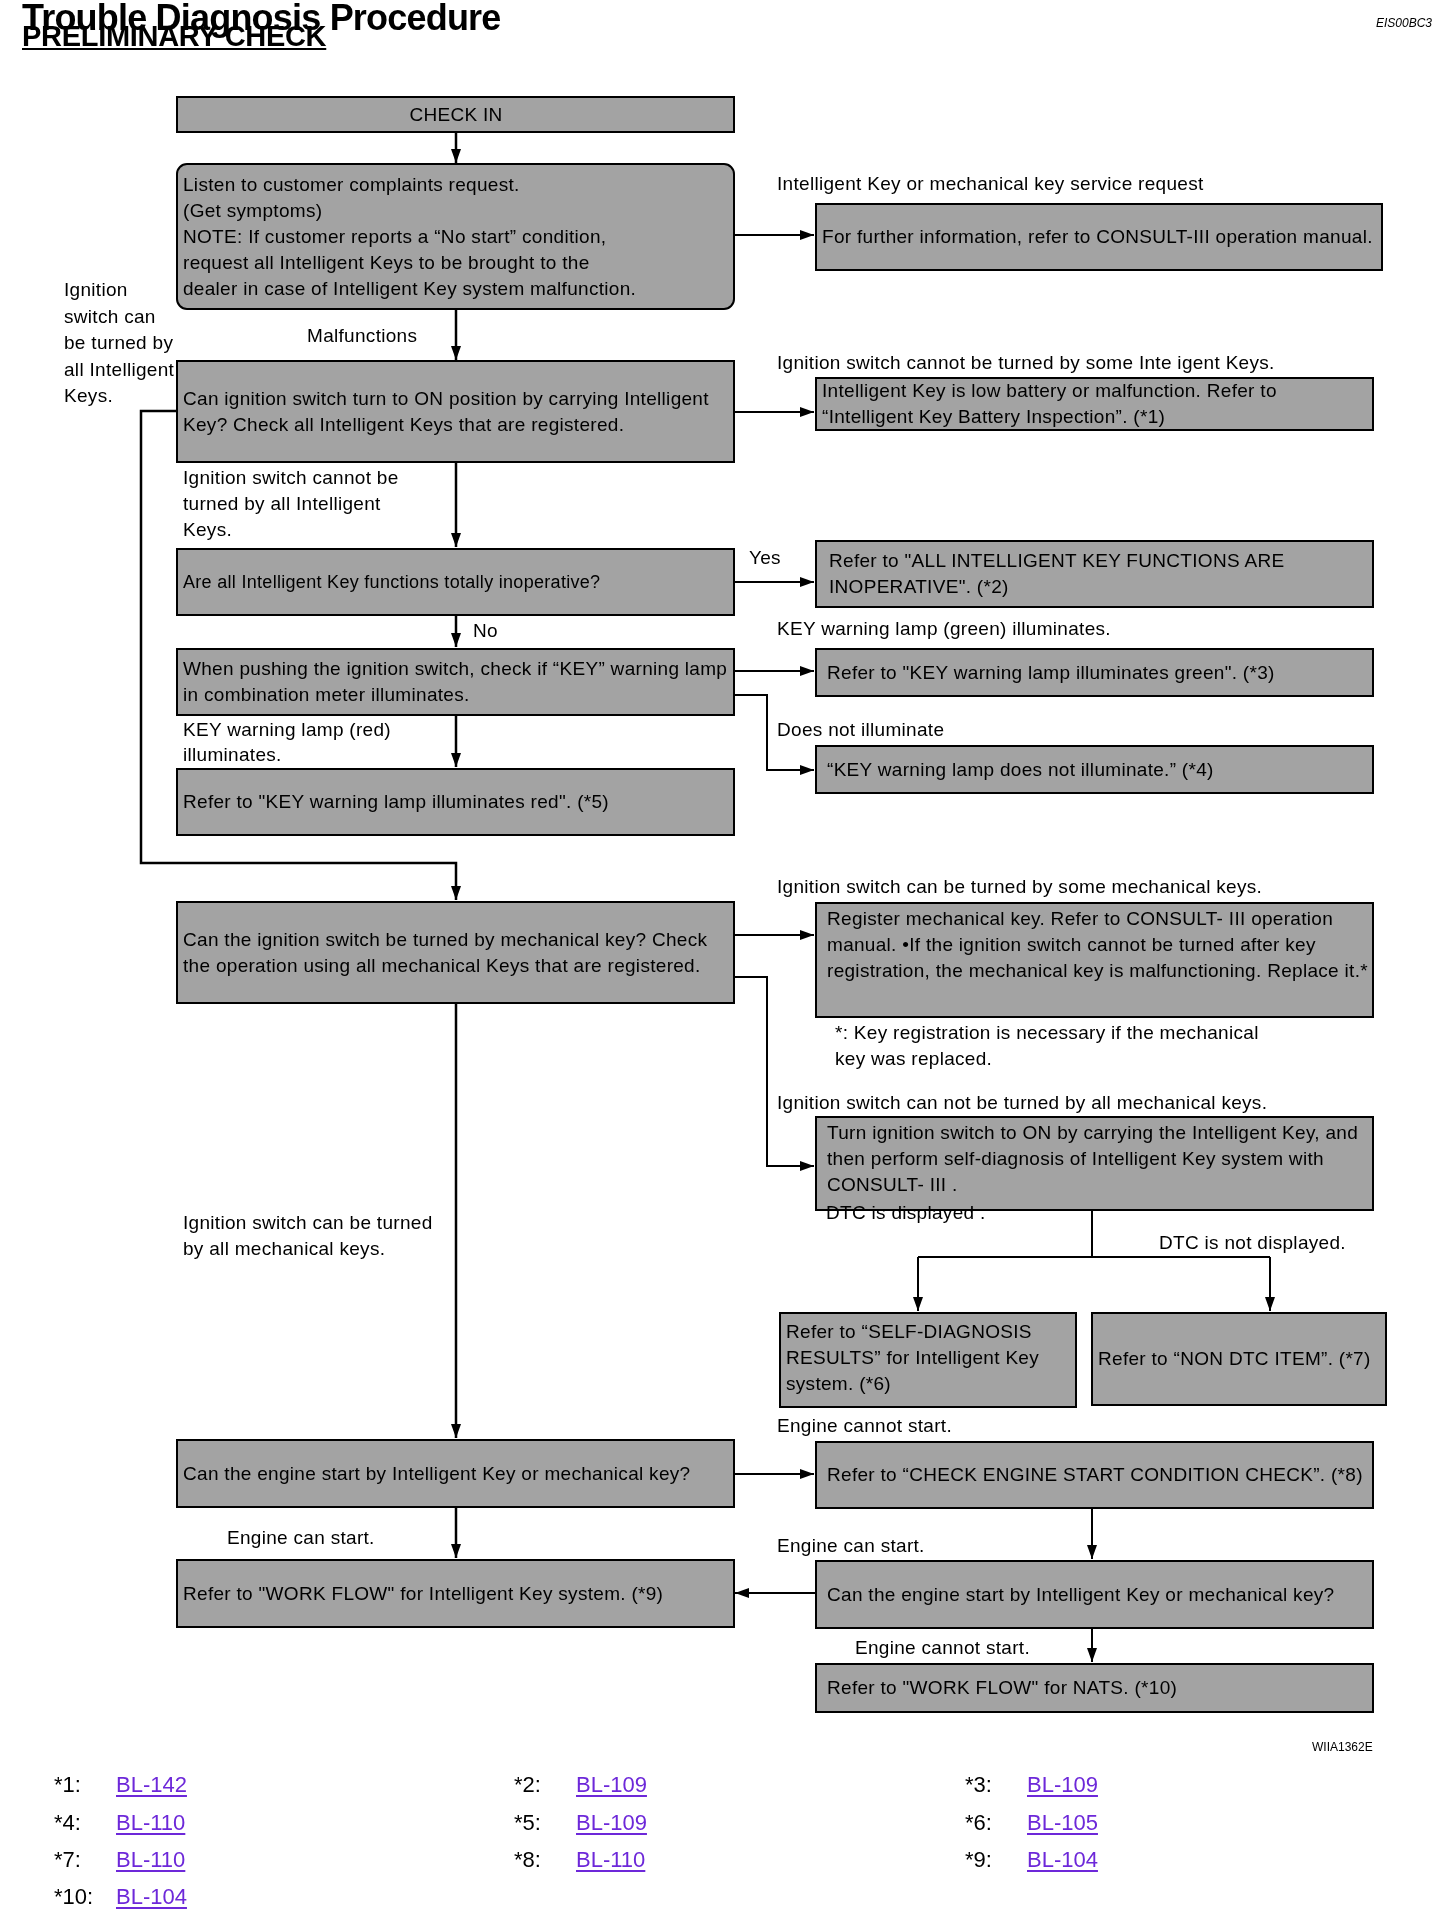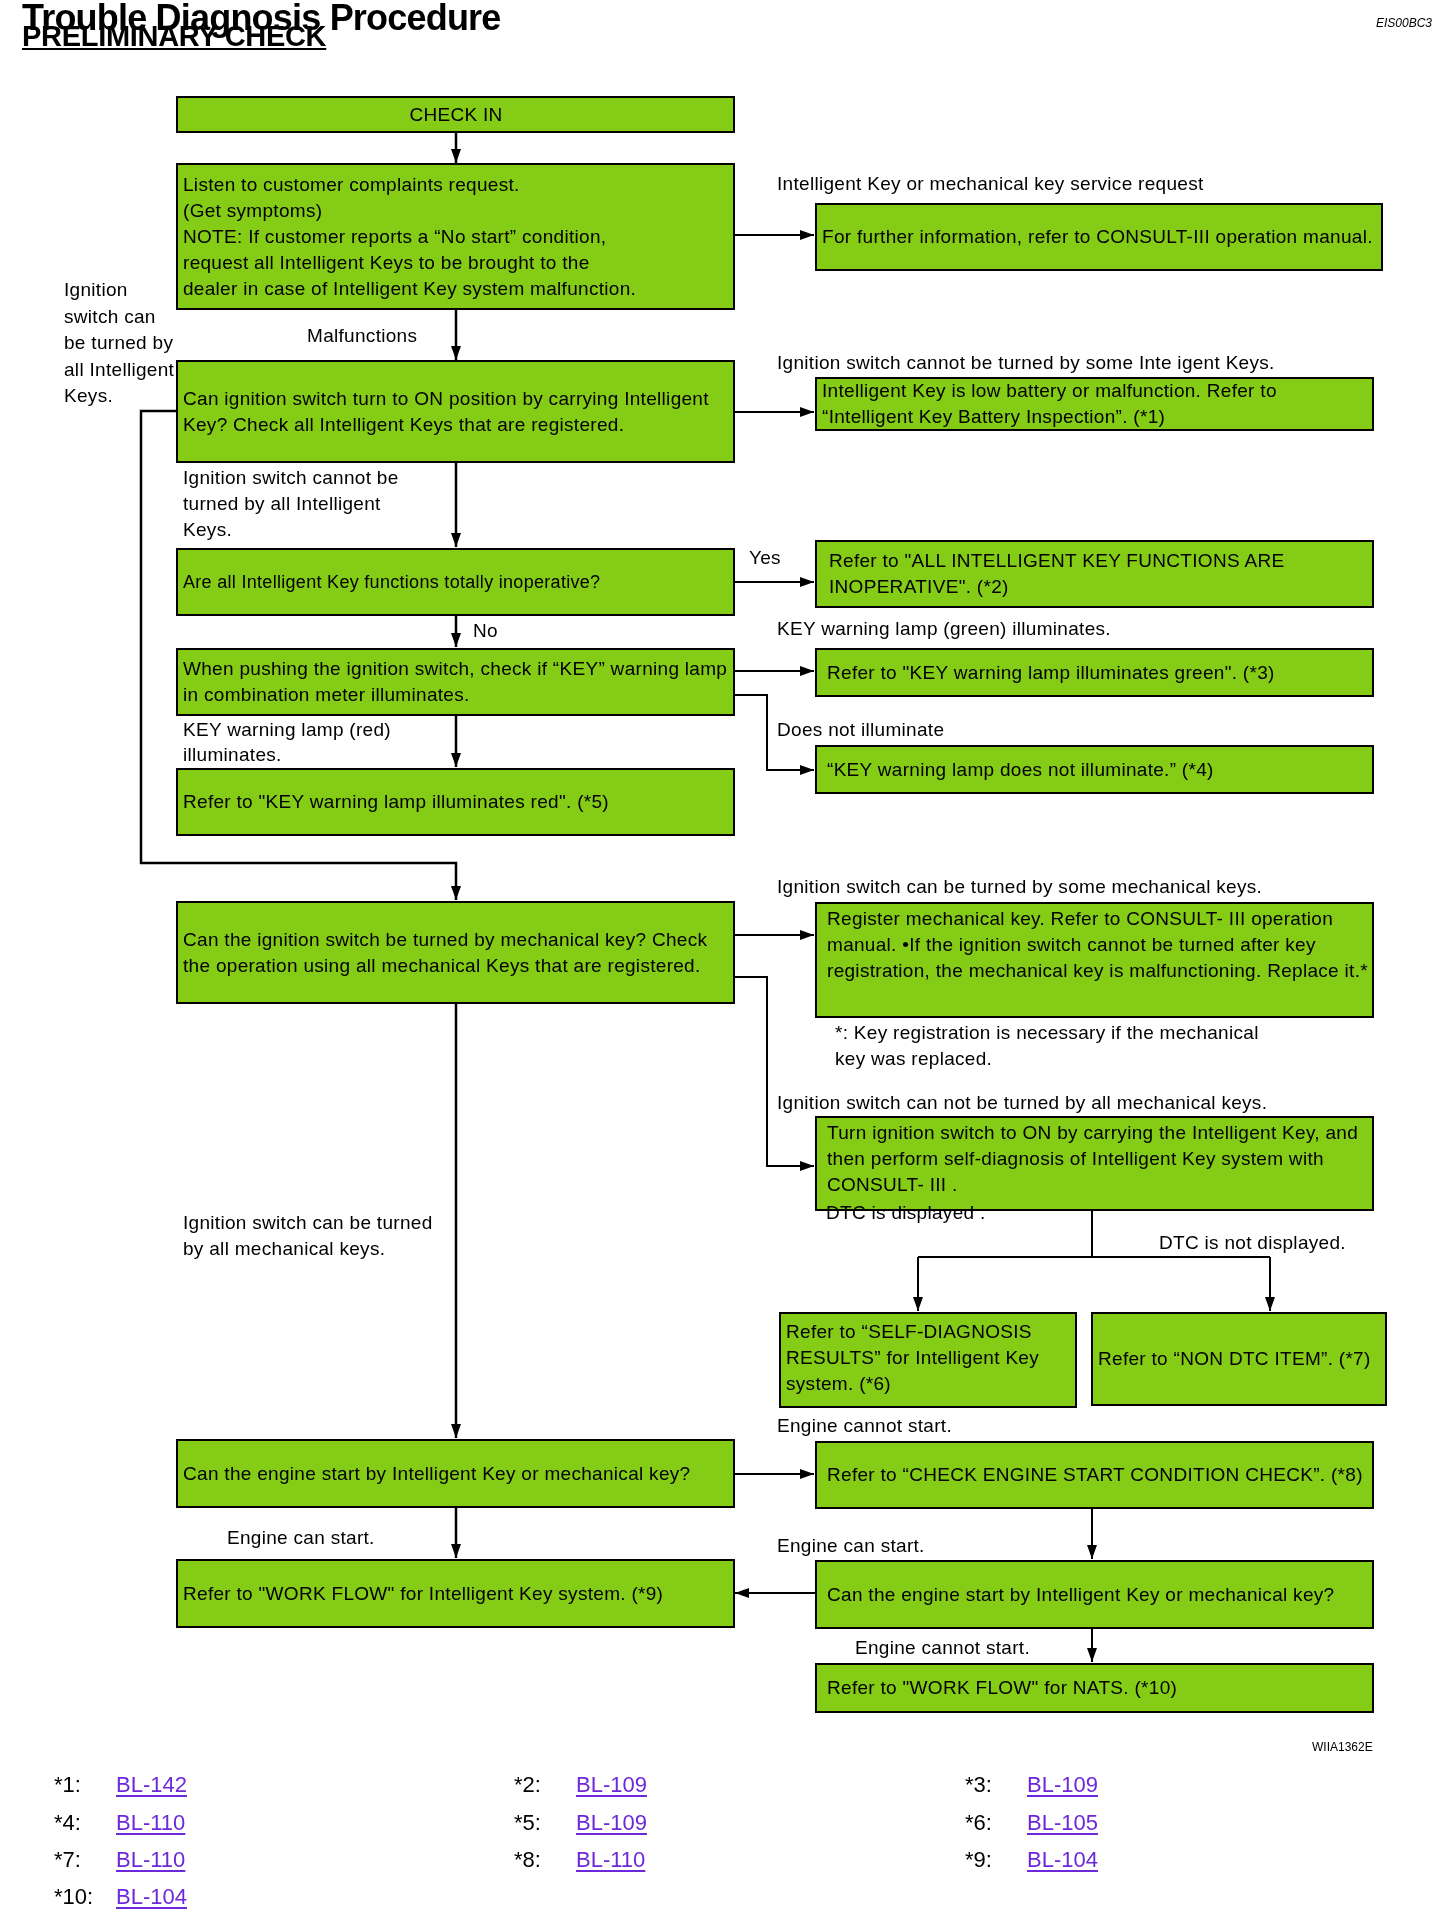--- a/index.html
+++ b/index.html
@@ -3,31 +3,31 @@
 <meta charset="utf-8">
 <style>
   html, body { margin: 0; padding: 0; background: #ffffff; }
   body { width: 1440px; height: 1924px; position: relative; overflow: hidden;
          font-family: "Liberation Sans", "DejaVu Sans", sans-serif; color: #000; }
   .abs { position: absolute; }
   .title { left: 22px; top: 0px; font-size: 36px; font-weight: bold; letter-spacing: -0.8px; line-height: 36px; }
   .subtitle { left: 22px; top: 20px; font-size: 29px; font-weight: bold; letter-spacing: -0.3px; line-height: 32px; text-decoration: underline; }
   .code { right: 8px; top: 16px; font-size: 12px; font-style: italic; }
   .figid { left: 1312px; top: 1740px; font-size: 12px; }
-  .box { position: absolute; border: 2px solid #000; box-sizing: border-box; background: #84cc16;
+  .box { position: absolute; border: 2px solid #000; box-sizing: border-box; background: #a3a3a3;
          font-size: 19px; line-height: 26px; padding: 2px 4px 2px 5px; letter-spacing: 0.3px; }
   .box.center { text-align: center; display: flex; align-items: center; justify-content: center; }
   .box.vcenter { display: flex; align-items: center; }
   .lbl { position: absolute; font-size: 19px; line-height: 26px; letter-spacing: 0.3px; white-space: nowrap; }
   .lbl.wrap { white-space: normal; }
   svg.lines { position: absolute; left: 0; top: 0; }
   .ref-row { position: absolute; font-size: 22px; line-height: 26px; }
   .ref-key { display: inline-block; width: 62px; }
   .ref-link { text-decoration: underline; text-underline-offset: 3px; color: #6d28d9; cursor: pointer; }
-  .pre { white-space: pre-line; }
+  .pre { white-space: pre-line; border-radius: 11px; }
 </style>
 </head>
 <body>
 
 <div class="abs title">Trouble Diagnosis Procedure</div>
 <div class="abs subtitle">PRELIMINARY CHECK</div>
 <div class="abs code">EIS00BC3</div>
 
 <svg class="lines" width="1440" height="1924">
   <defs>

